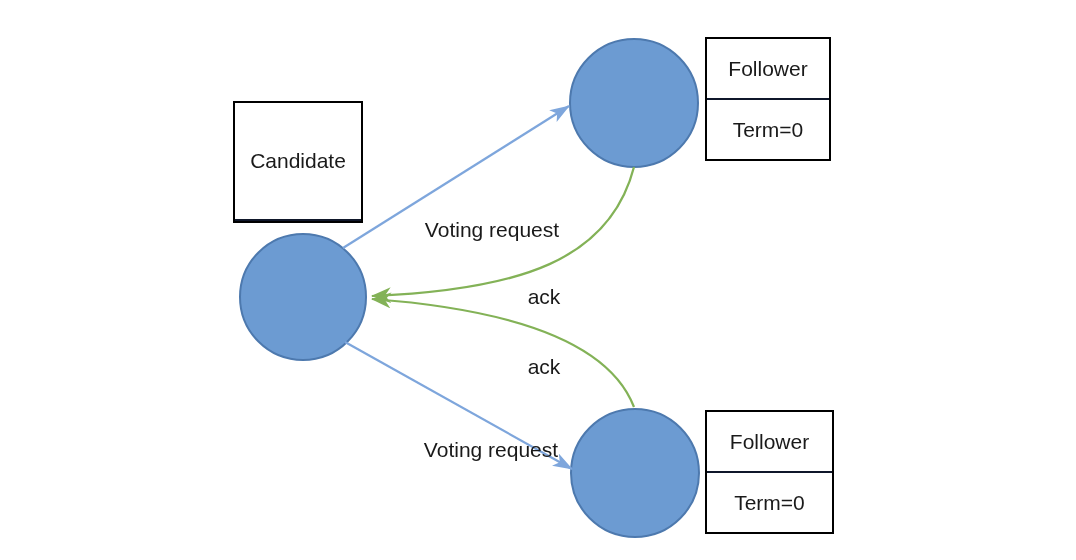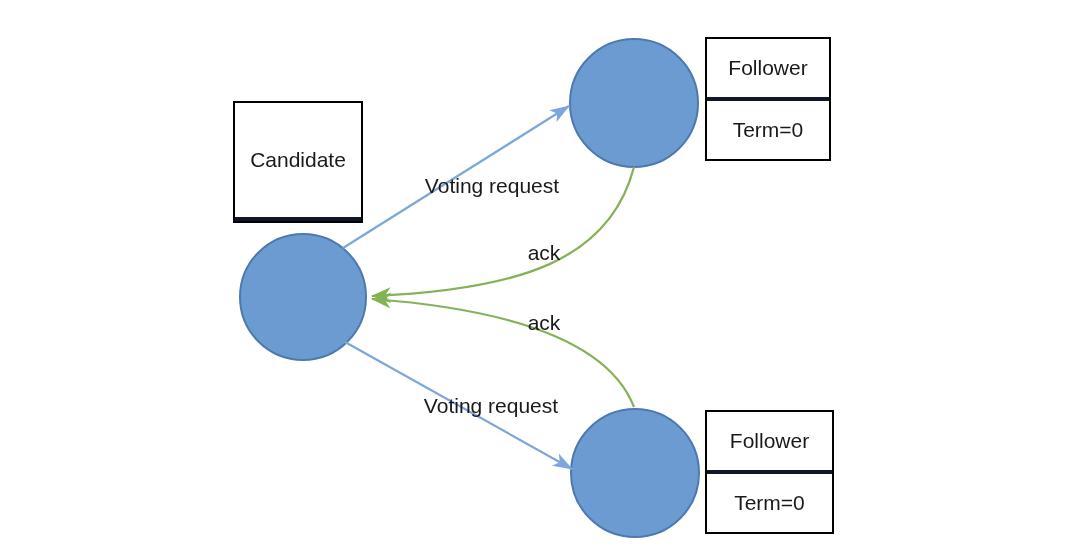--- a/index.html
+++ b/index.html
@@ -32,27 +32,28 @@
   .node-box .cell {
     flex: 1 1 0;
     display: flex;
     align-items: center;
     justify-content: center;
     font-size: 21px;
     letter-spacing: 0px;
     white-space: nowrap;
   }
   .node-box .cell.role {
-    border-bottom: 4px solid #0f172a;
+    border-bottom: 2px solid #0f172a;
   }
   .edge-label {
     position: absolute;
     transform: translate(-50%, -50%);
     font-size: 21px;
     white-space: nowrap;
+    margin-top: 44px;
   }
 </style>
 </head>
 <body>
 
 <div class="canvas">
 
   <svg class="graphics" width="1076" height="560" viewBox="0 0 1076 560">
     <defs>
       <marker id="arrowBlue" markerUnits="userSpaceOnUse" markerWidth="22" markerHeight="16" refX="19" refY="7" orient="auto">

